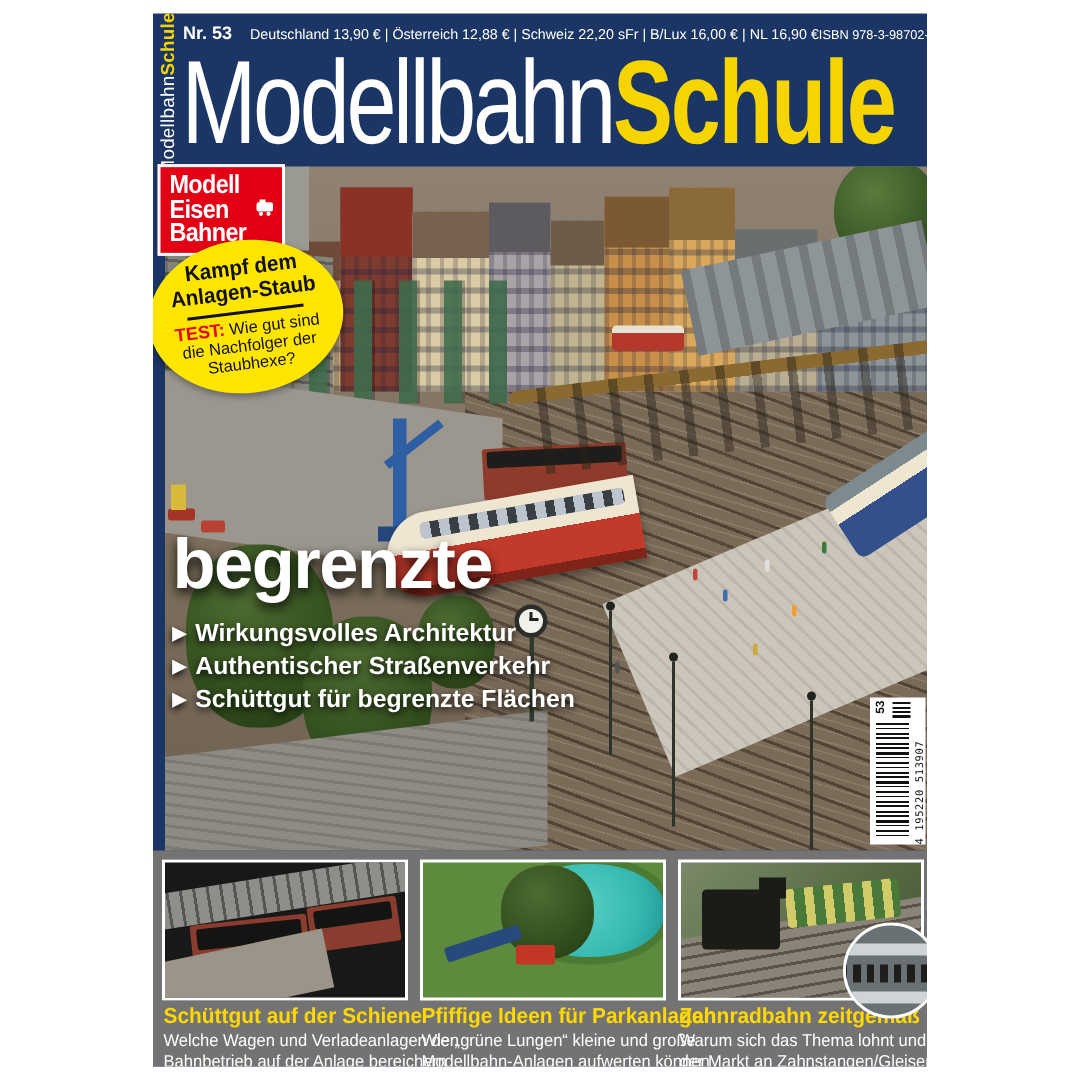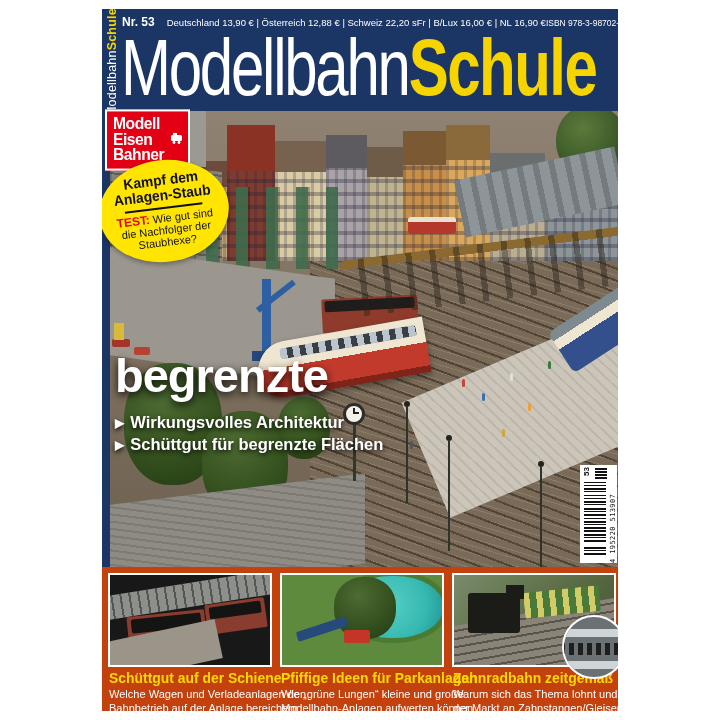--- a/index.html
+++ b/index.html
@@ -132,21 +132,21 @@
   .bc-issue { position:absolute; left:2px; top:2px; writing-mode:vertical-rl; transform:rotate(180deg);
               font-size:8px; font-weight:bold; color:#111; }
   .bc-mini  { position:absolute; left:15px; right:10px; top:3px; height:11px;
               background:repeating-linear-gradient(180deg,#111 0 1.5px,#fff 1.5px 3px); }
   .bc-bars  { position:absolute; left:4px; right:11px; top:17px; bottom:4px;
               background:repeating-linear-gradient(180deg,#111 0 1.5px,#fff 1.5px 3px,#111 3px 4px,#fff 4px 6.5px); }
   .bc-num   { position:absolute; right:0px; top:15px; bottom:0; writing-mode:vertical-rl; transform:rotate(180deg);
               font-family:"DejaVu Sans Mono", monospace; font-size:7px; color:#111; letter-spacing:.4px; }
 
   
-  .teasers { position:absolute; left:0; top:558px; right:0; bottom:0; background:#c2410c; }
+  .teasers { position:absolute; left:0; top:558px; right:0; bottom:0; background:#737373; }
   .tphoto { position:absolute; top:6px; width:164px; height:94px; border:2px solid #fff; overflow:hidden; }
   .tp1 { left:6px;  background:#181818; }
   .tp2 { left:178px; background:#5d8a3c; }
   .tp3 { left:350px; background:linear-gradient(135deg,#7a8a6a 0%,#55673f 60%,#43543a 100%); }
   .t-title { position:absolute; top:103px; font-size:14.5px; font-weight:bold; color:#ffd800;
              white-space:nowrap; transform:scaleX(.96); transform-origin:left; }
   .t-text  { position:absolute; top:120px; font-size:11.5px; color:#fff; line-height:1.22; white-space:nowrap;
              transform:scaleX(.96); transform-origin:left; }
   .c1 { left:7px; } .c2 { left:179px; } .c3 { left:351px; }
 
@@ -291,20 +291,21 @@
       <div class="rule"></div>
       <div class="test"><span class="tl">TEST:</span><span> Wie gut sind die Nachfolger der Staubhexe?</span></div>
     </div>
 
     <div class="story">
       <div class="headline">
         <div>begrenzte</div>
       </div>
       <div class="bullets">
         <div class="bullet"><span class="arr">▶</span><span>Wirkungsvolles Architektur</span></div>
+        <div class="bullet"><span class="arr">▶</span><span>Authentischer Straßenverkehr</span></div>
         <div class="bullet"><span class="arr">▶</span><span>Schüttgut für begrenzte Flächen</span></div>
       </div>
     </div>
 
     <div class="barcode">
       <span class="bc-issue">53</span>
       <div class="bc-mini"></div>
       <div class="bc-bars"></div>
       <span class="bc-num">4 195220 513907</span>
     </div>

